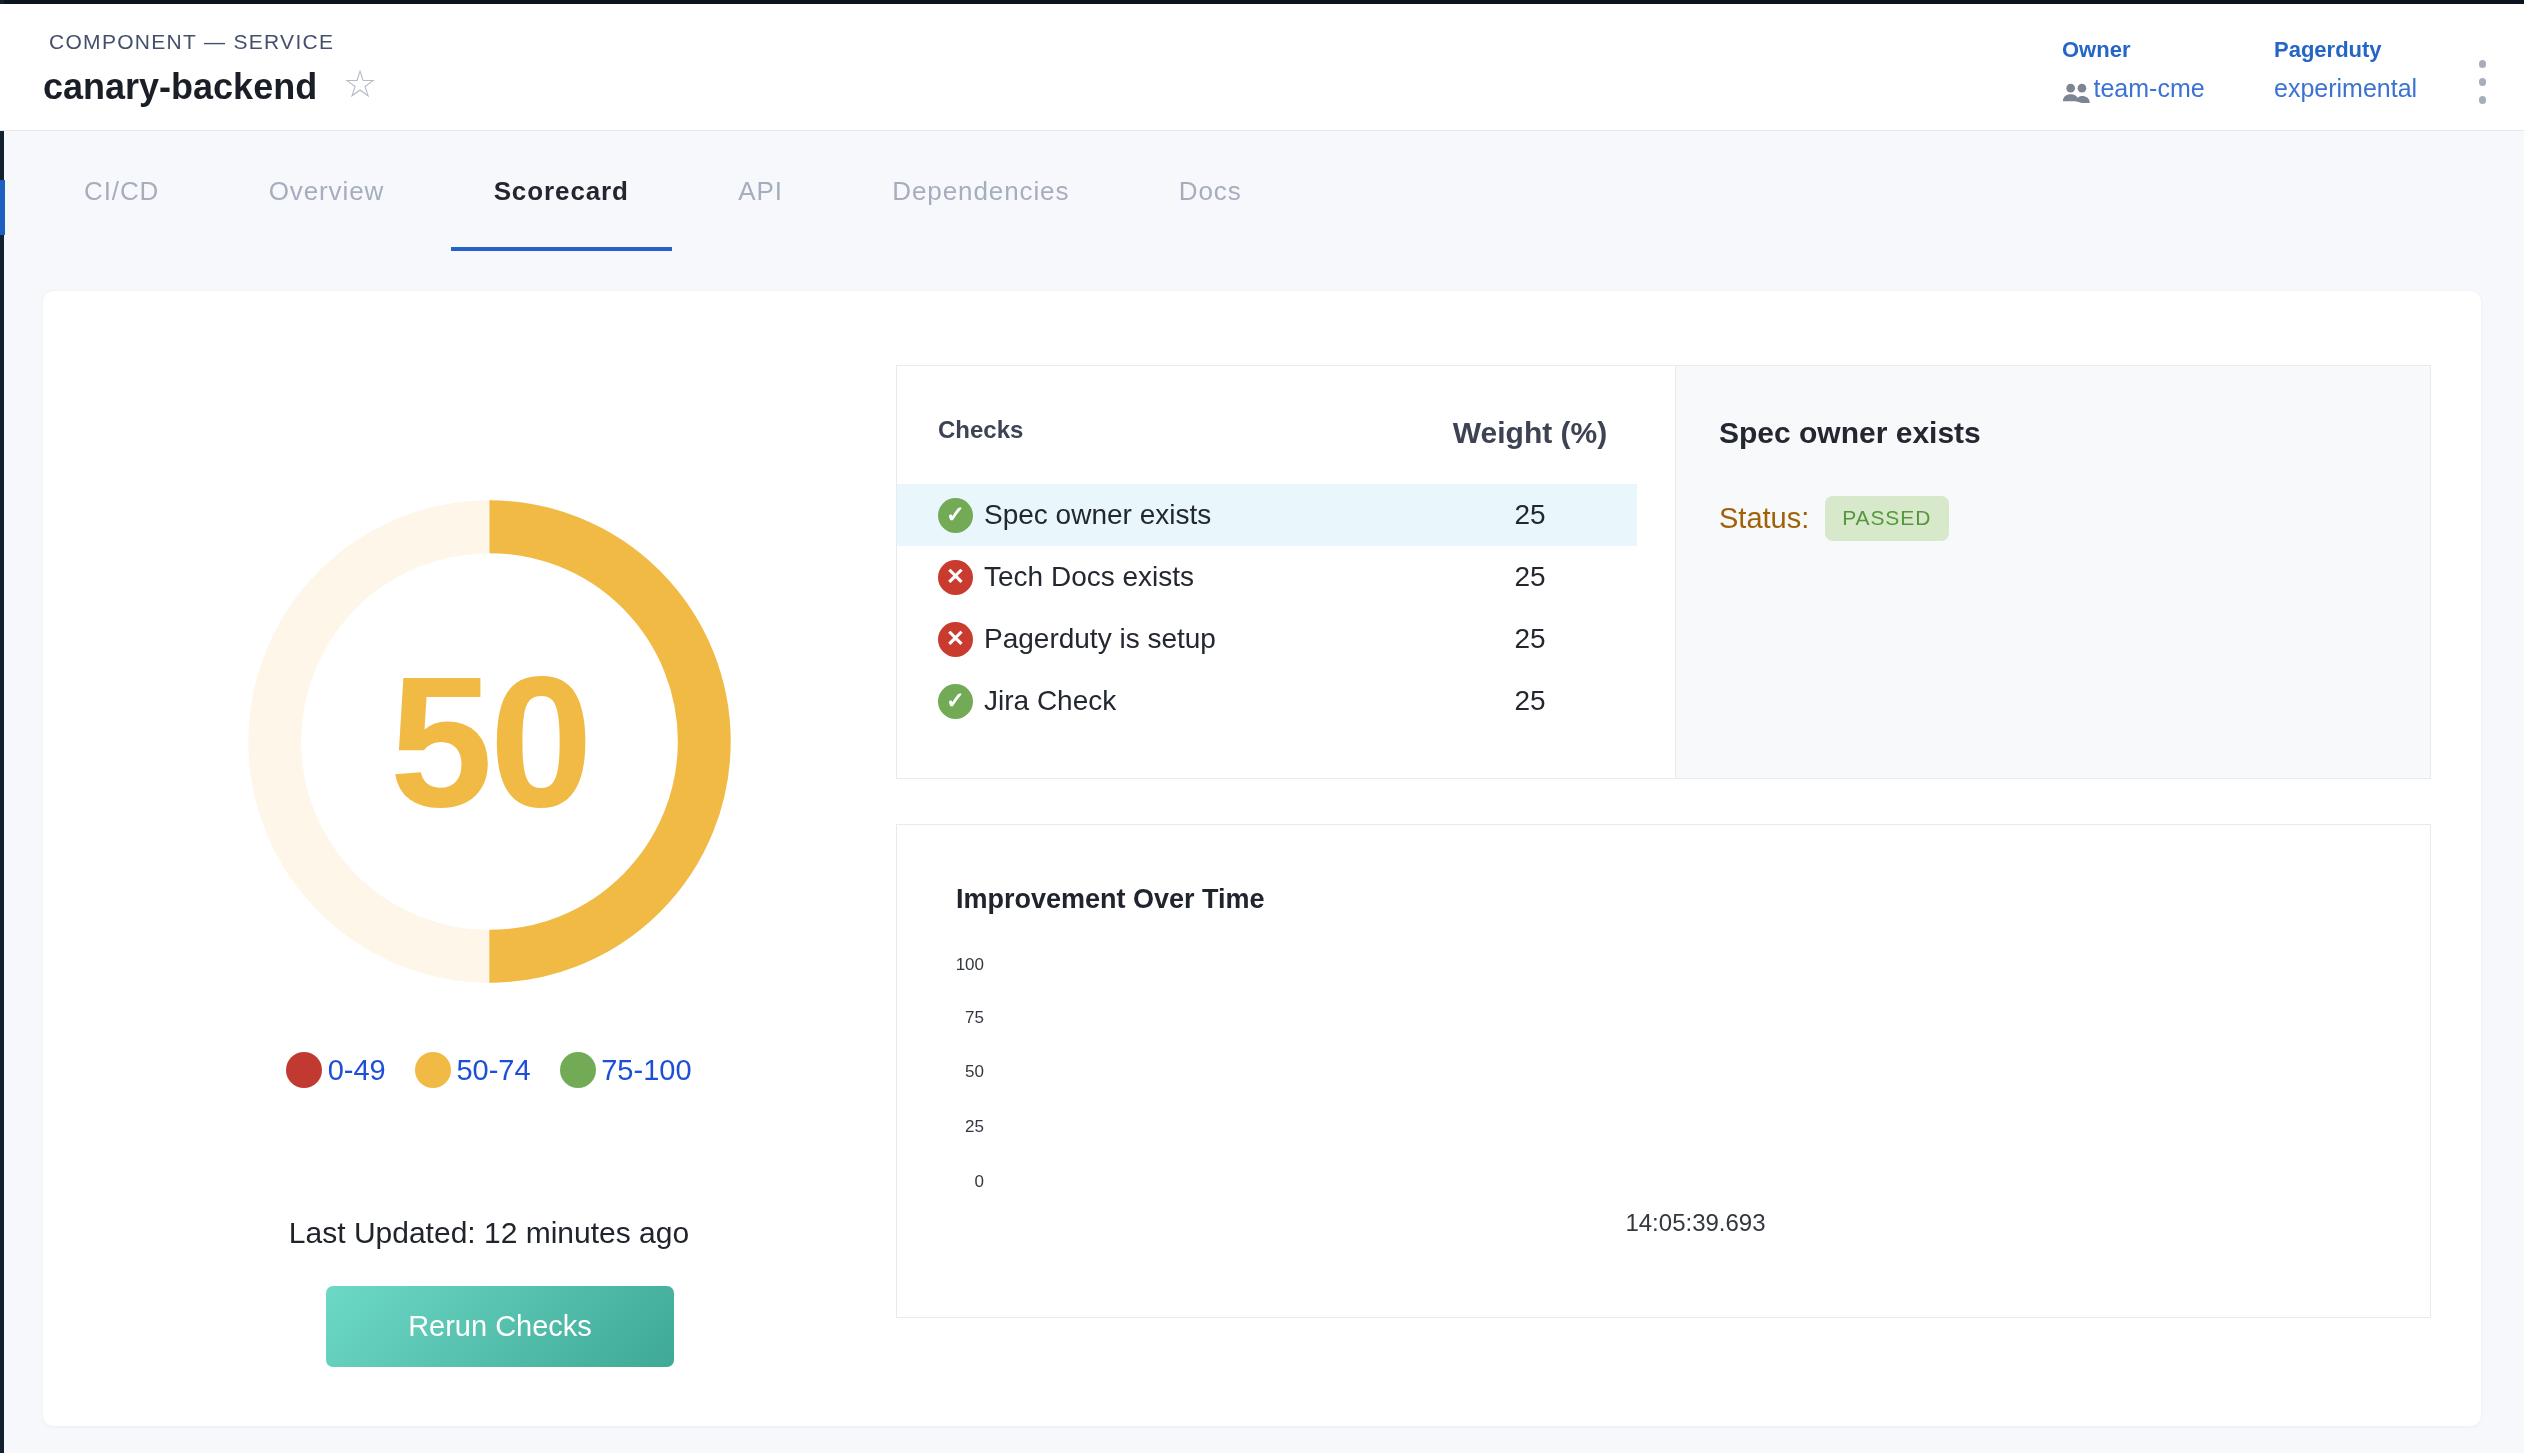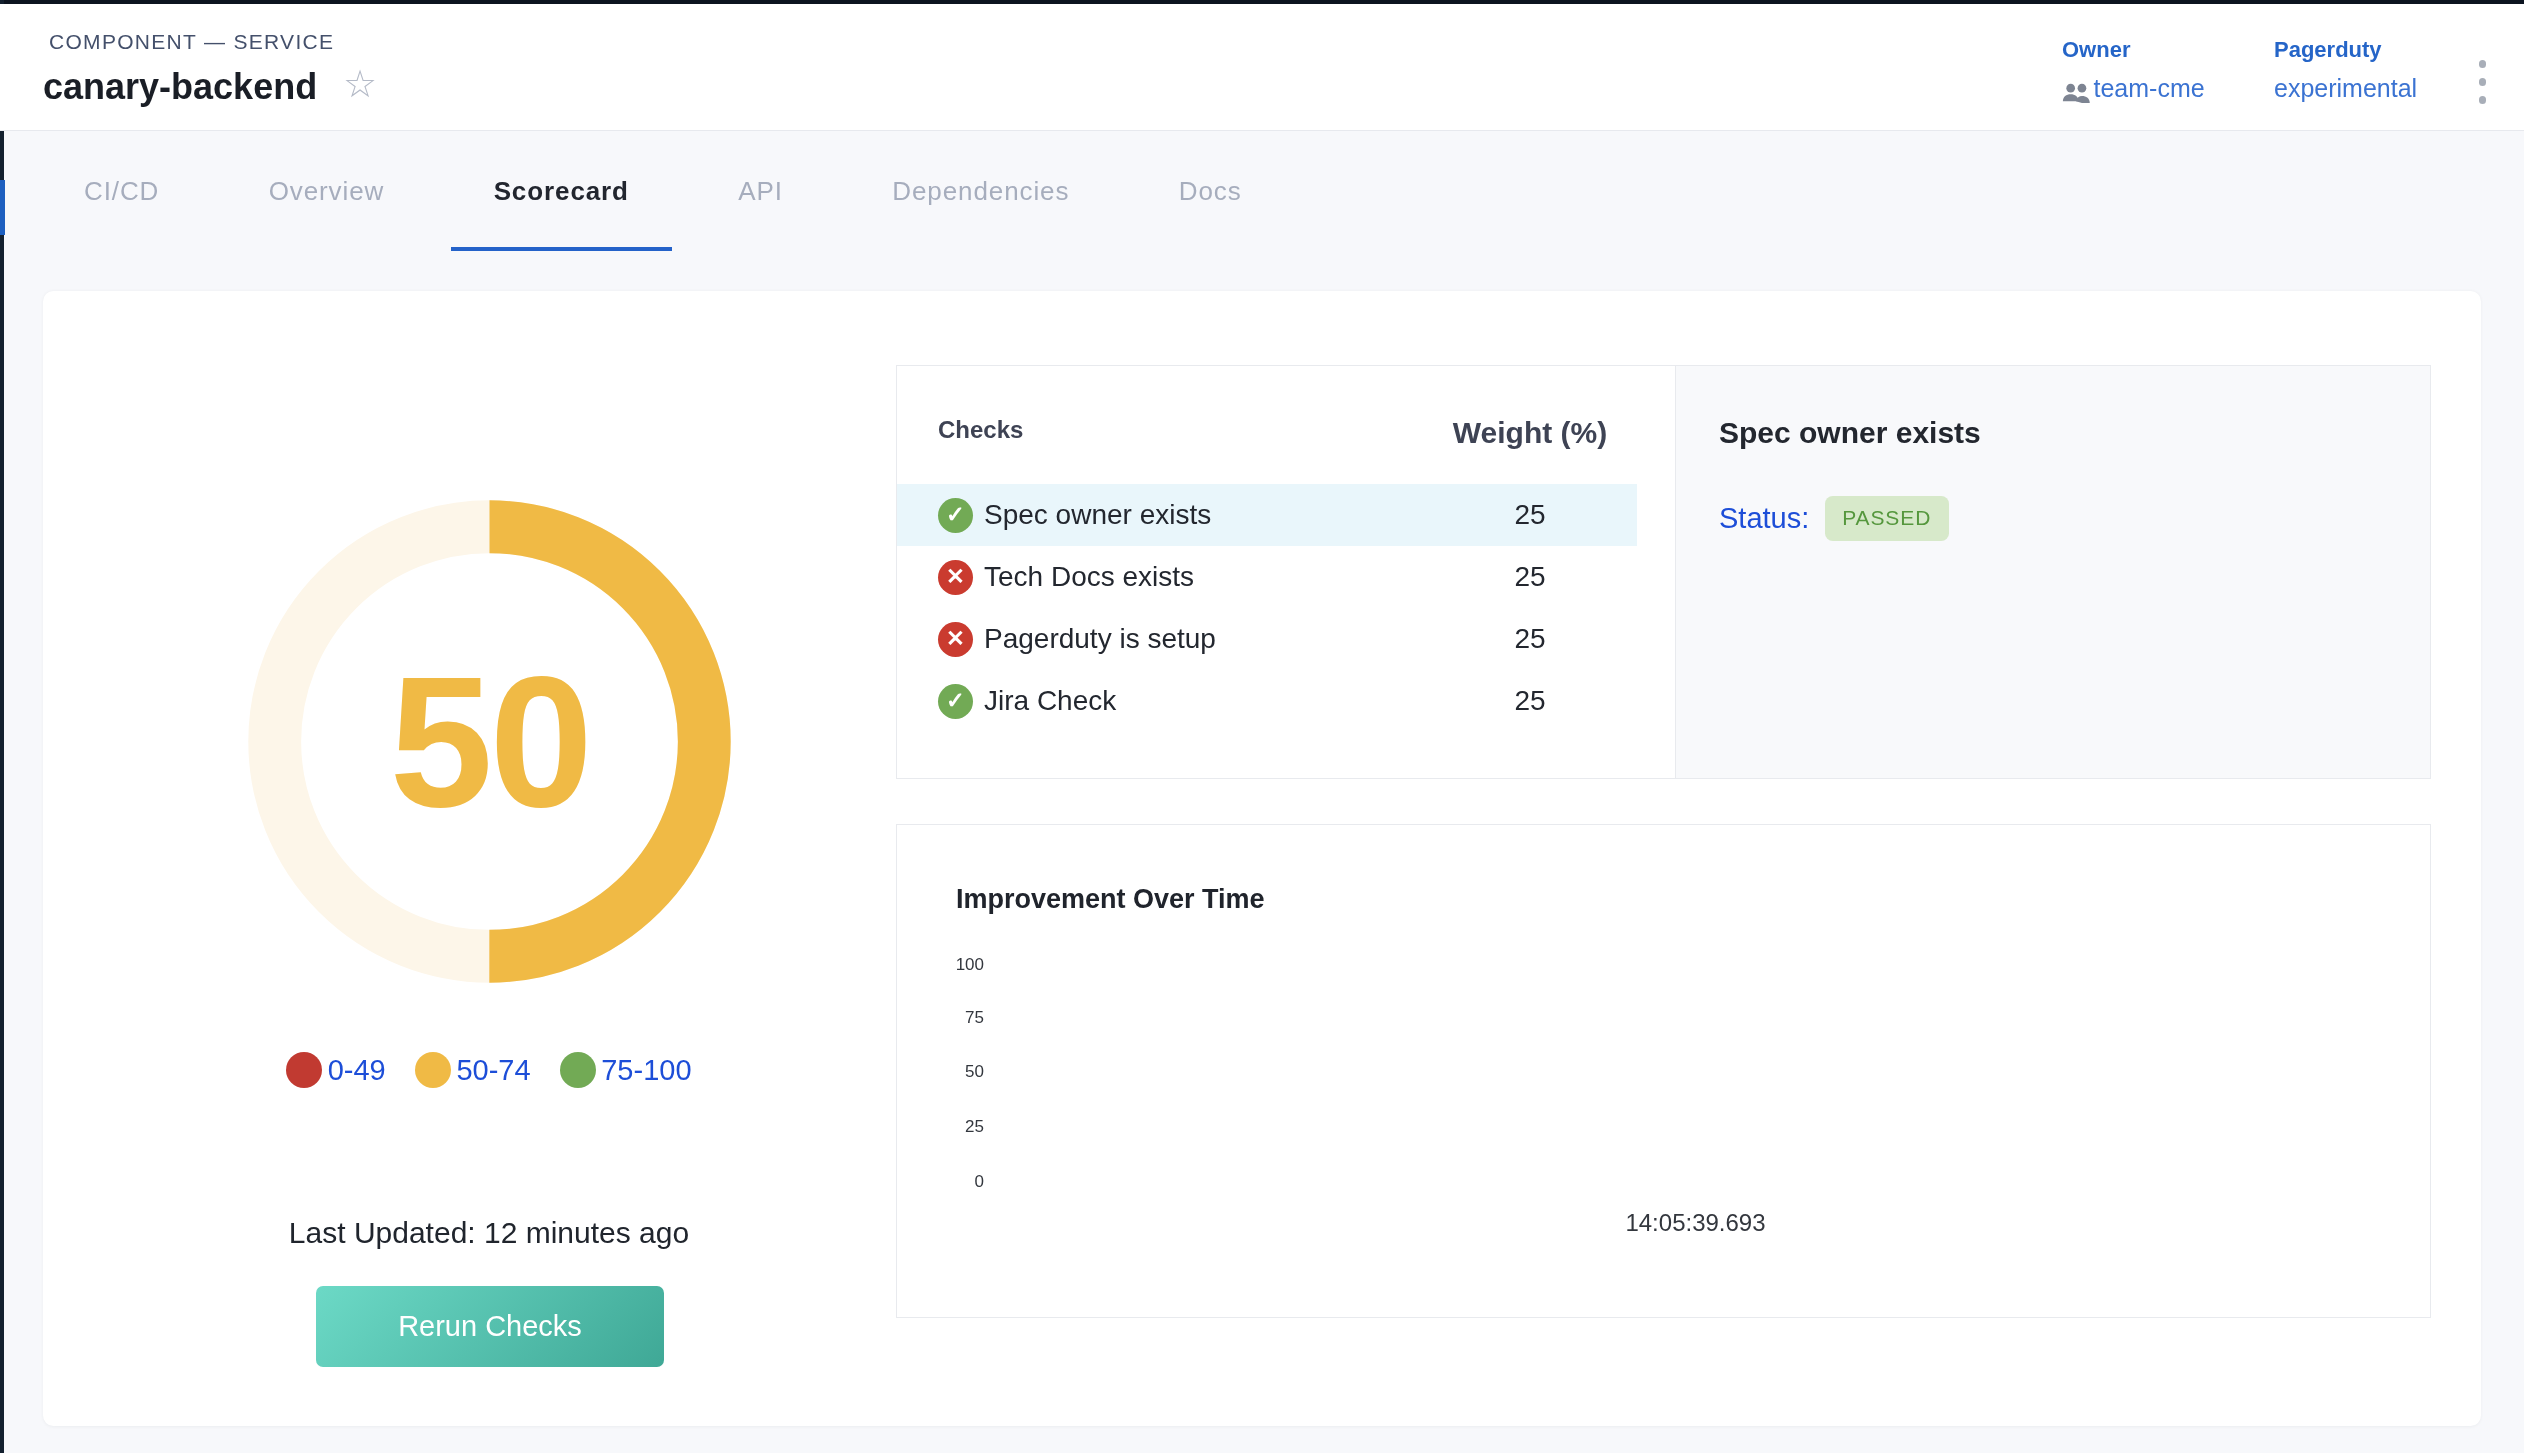--- a/index.html
+++ b/index.html
@@ -40,42 +40,42 @@
   .gauge-wrap { position:absolute; left:204px; top:208px; width:485px; height:485px; }
   .gauge-wrap svg { position:absolute; left:0; top:0; }
   .gauge-number { position:absolute; left:0; top:0; width:485px; height:485px; display:flex; align-items:center; justify-content:center; font-size:186px; font-weight:700; color:#f0ba45; letter-spacing:-3.5px; }
   .legend { position:absolute; left:0; top:761px; width:892px; display:flex; justify-content:center; gap:29.5px; }
   .legend-item { display:flex; align-items:center; gap:5.2px; font-size:29px; color:#1d4ed8; }
   .legend-dot { width:36px; height:36px; border-radius:50%; }
   .dot-red { background:#c13a31; }
   .dot-yellow { background:#f0ba45; }
   .dot-green { background:#72aa55; }
   .last-updated { position:absolute; left:0; top:925px; width:892px; text-align:center; font-size:30px; color:#20252d; }
-  .rerun-btn { position:absolute; left:273px; top:995px; width:348px; height:81px; border:none; border-radius:7px; background:linear-gradient(135deg,#6cd9c6 0%,#3fa896 100%); color:#ffffff; font-size:29px; font-family:"Liberation Sans", sans-serif; cursor:pointer; }
+  .rerun-btn { position:absolute; left:283px; top:995px; width:348px; height:81px; border:none; border-radius:7px; background:linear-gradient(135deg,#6cd9c6 0%,#3fa896 100%); color:#ffffff; font-size:29px; font-family:"Liberation Sans", sans-serif; cursor:pointer; }
 
   
   .checks-wrap { position:absolute; left:853px; top:74px; width:1535px; height:414px; border:1.7px solid #e8eaee; display:flex; background:#ffffff; }
   .checks-pane { position:relative; width:779px; height:100%; }
   .checks-head { position:absolute; left:0; top:50px; width:100%; }
   .checks-head .col-name { position:absolute; left:41px; top:0; font-size:24px; font-weight:700; color:#3e4354; }
   .checks-head .col-weight { position:absolute; left:555px; top:0; width:156px; text-align:center; font-size:30px; font-weight:700; color:#3e4354; }
   .check-rows { position:absolute; left:0; top:118px; width:100%; }
   .check-row { position:relative; height:62px; display:flex; align-items:center; margin-right:38px; cursor:pointer; }
   .check-row.selected { background:#e9f6fb; }
   .status-ico { position:absolute; left:41px; width:35px; height:35px; border-radius:50%; color:#ffffff; font-size:22.5px; font-weight:700; display:flex; align-items:center; justify-content:center; line-height:1; }
   .status-ico.pass { background:#72aa55; }
   .status-ico.fail { background:#ca3b2f; }
   .check-name { position:absolute; left:87px; font-size:28px; color:#23272f; }
   .check-weight { position:absolute; left:555px; width:156px; text-align:center; font-size:28px; color:#23272f; }
 
   
   .detail-pane { position:relative; width:756px; height:100%; background:#f8f9fb; border-left:1.7px solid #e8eaee; }
   .detail-title { position:absolute; left:43px; top:50px; font-size:30px; font-weight:700; color:#23272f; }
   .detail-status { position:absolute; left:43px; top:130px; display:flex; align-items:center; gap:15.6px; }
-  .status-label { font-size:29px; color:#1d4ed8; }
+  .status-label { font-size:29px; color:#a16207; }
   .status-badge { background:#d7e9ca; color:#55973d; font-size:21px; letter-spacing:0.9px; padding:10.4px 17.3px; border-radius:7.8px; font-weight:500; }
 
   
   .chart-panel { position:absolute; left:853px; top:533px; width:1535px; height:494px; border:1.7px solid #e8eaee; background:#ffffff; }
   .chart-title { position:absolute; left:59px; top:59px; font-size:27px; font-weight:600; color:#20242c; }
   .ytick { position:absolute; left:0; width:87px; text-align:right; font-size:17px; color:#33373e; }
   .xtick { position:absolute; left:712px; top:384px; width:173px; text-align:center; font-size:24px; color:#33373e; }
 </style>
 </head>
 <body>

